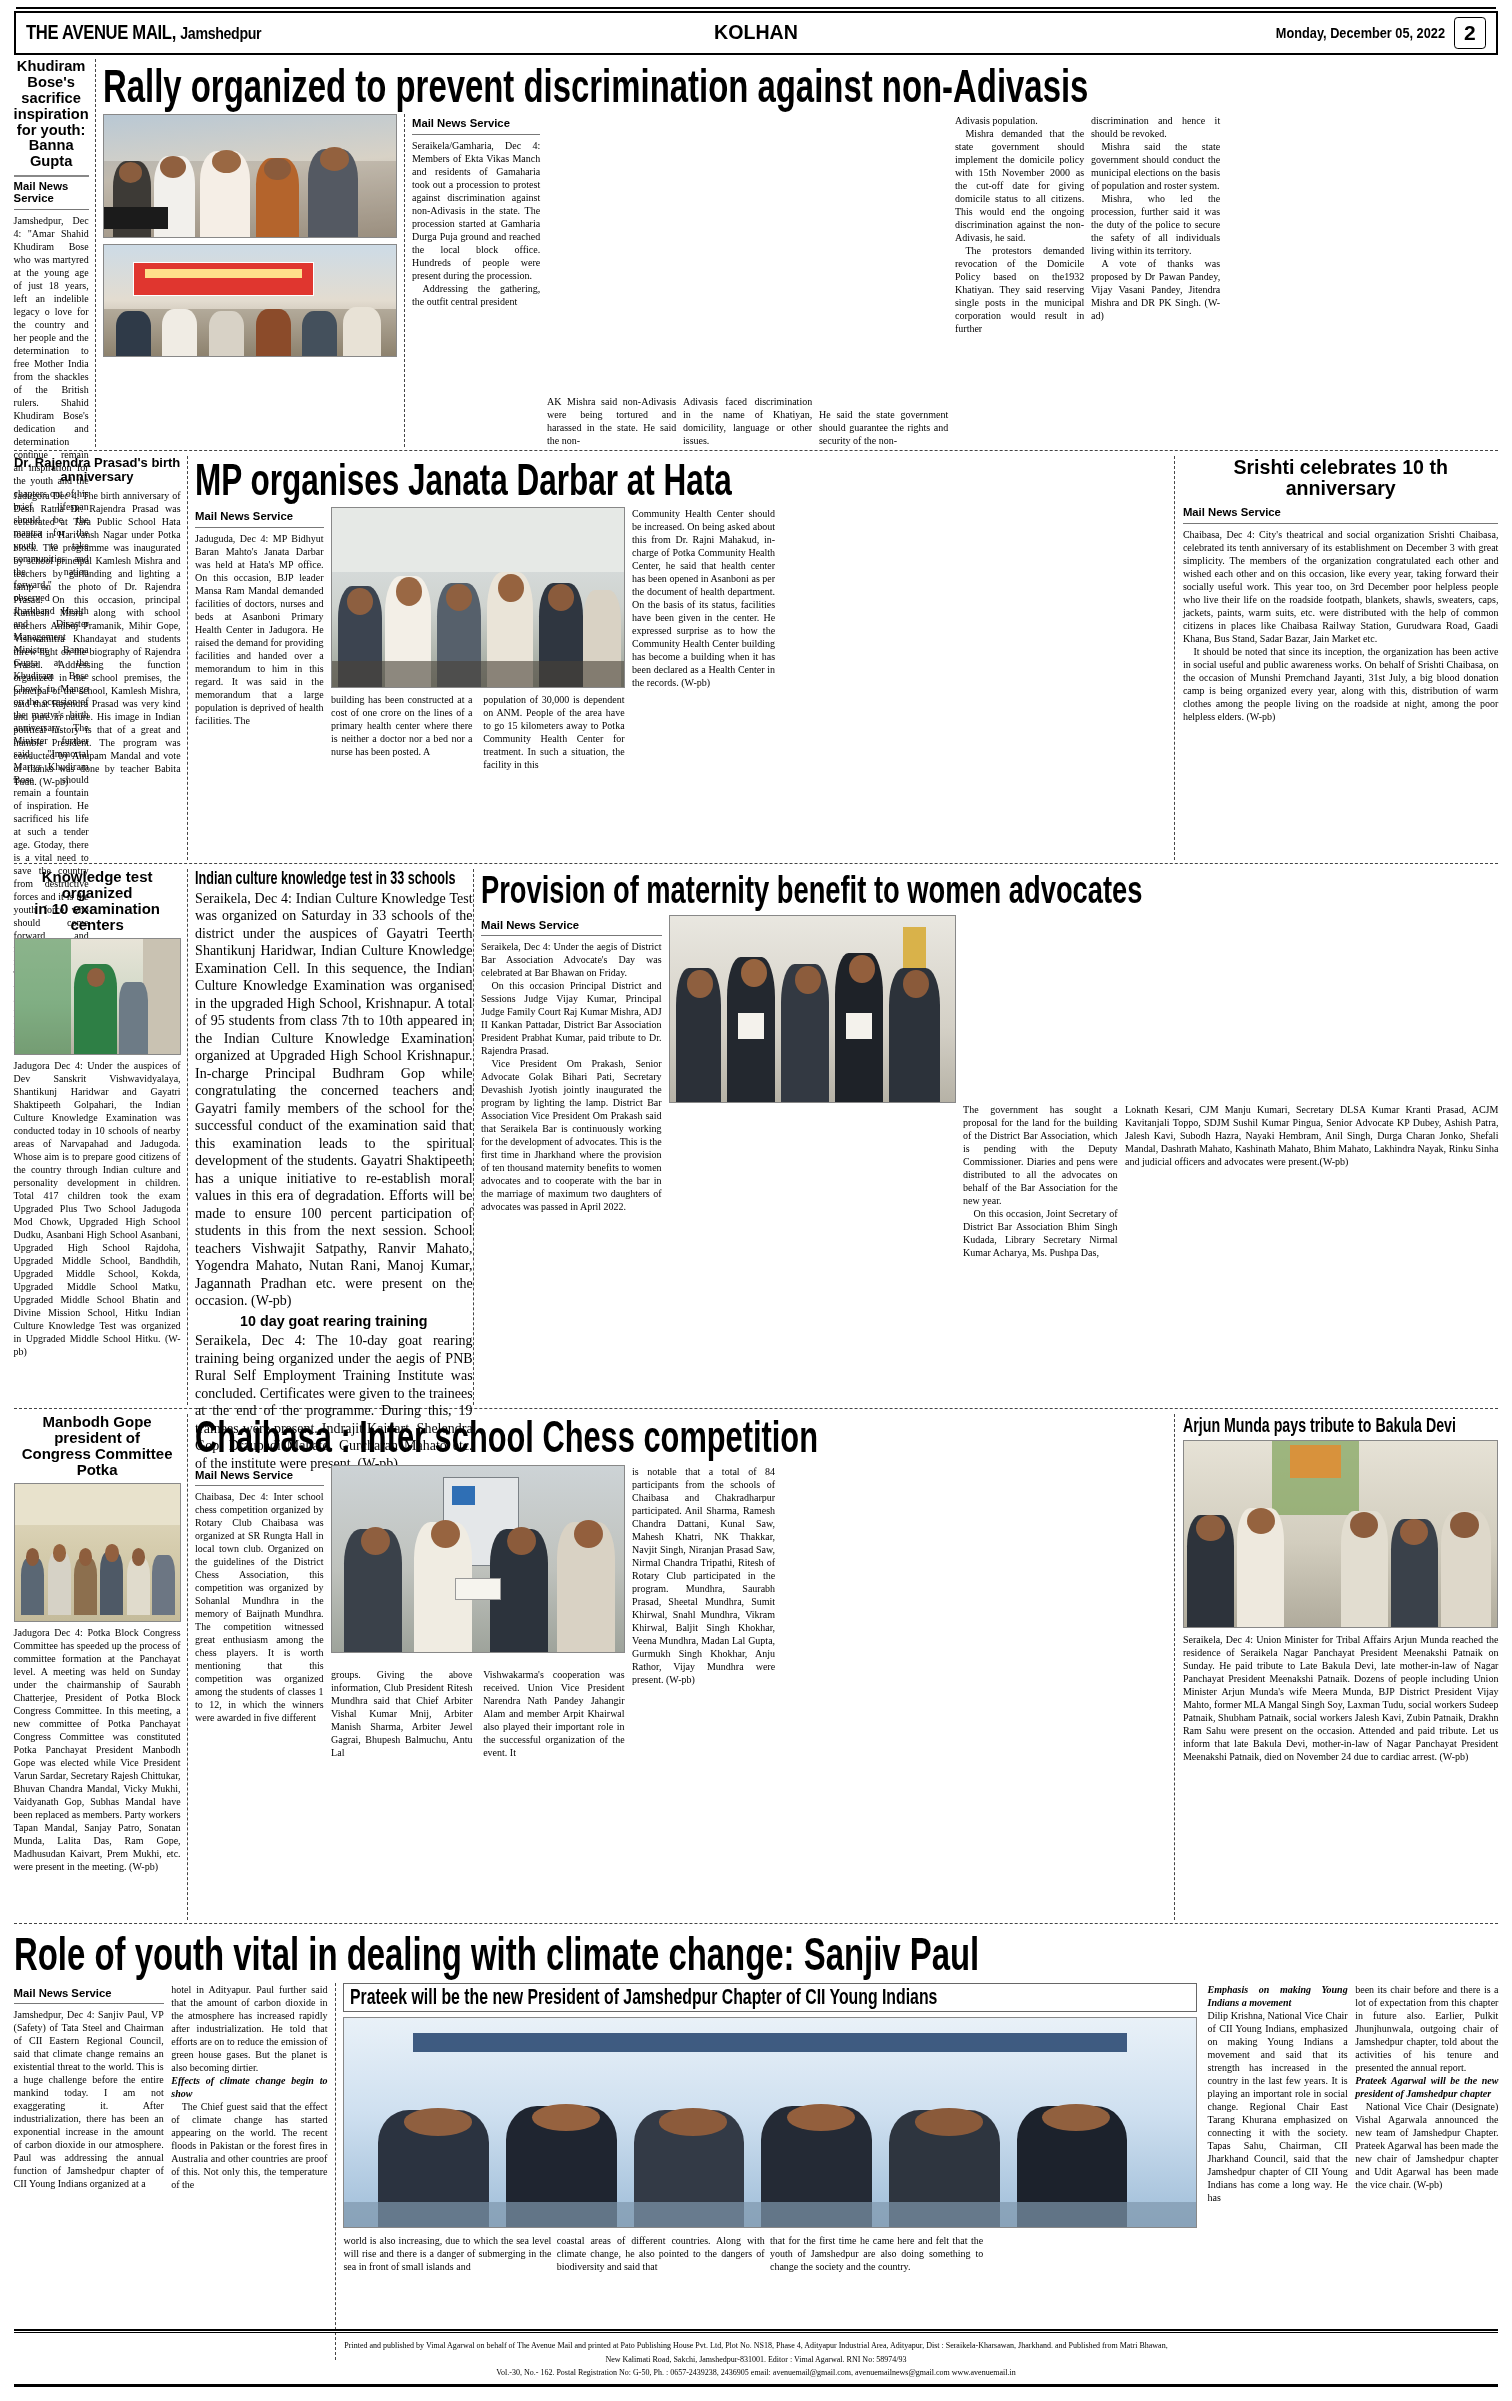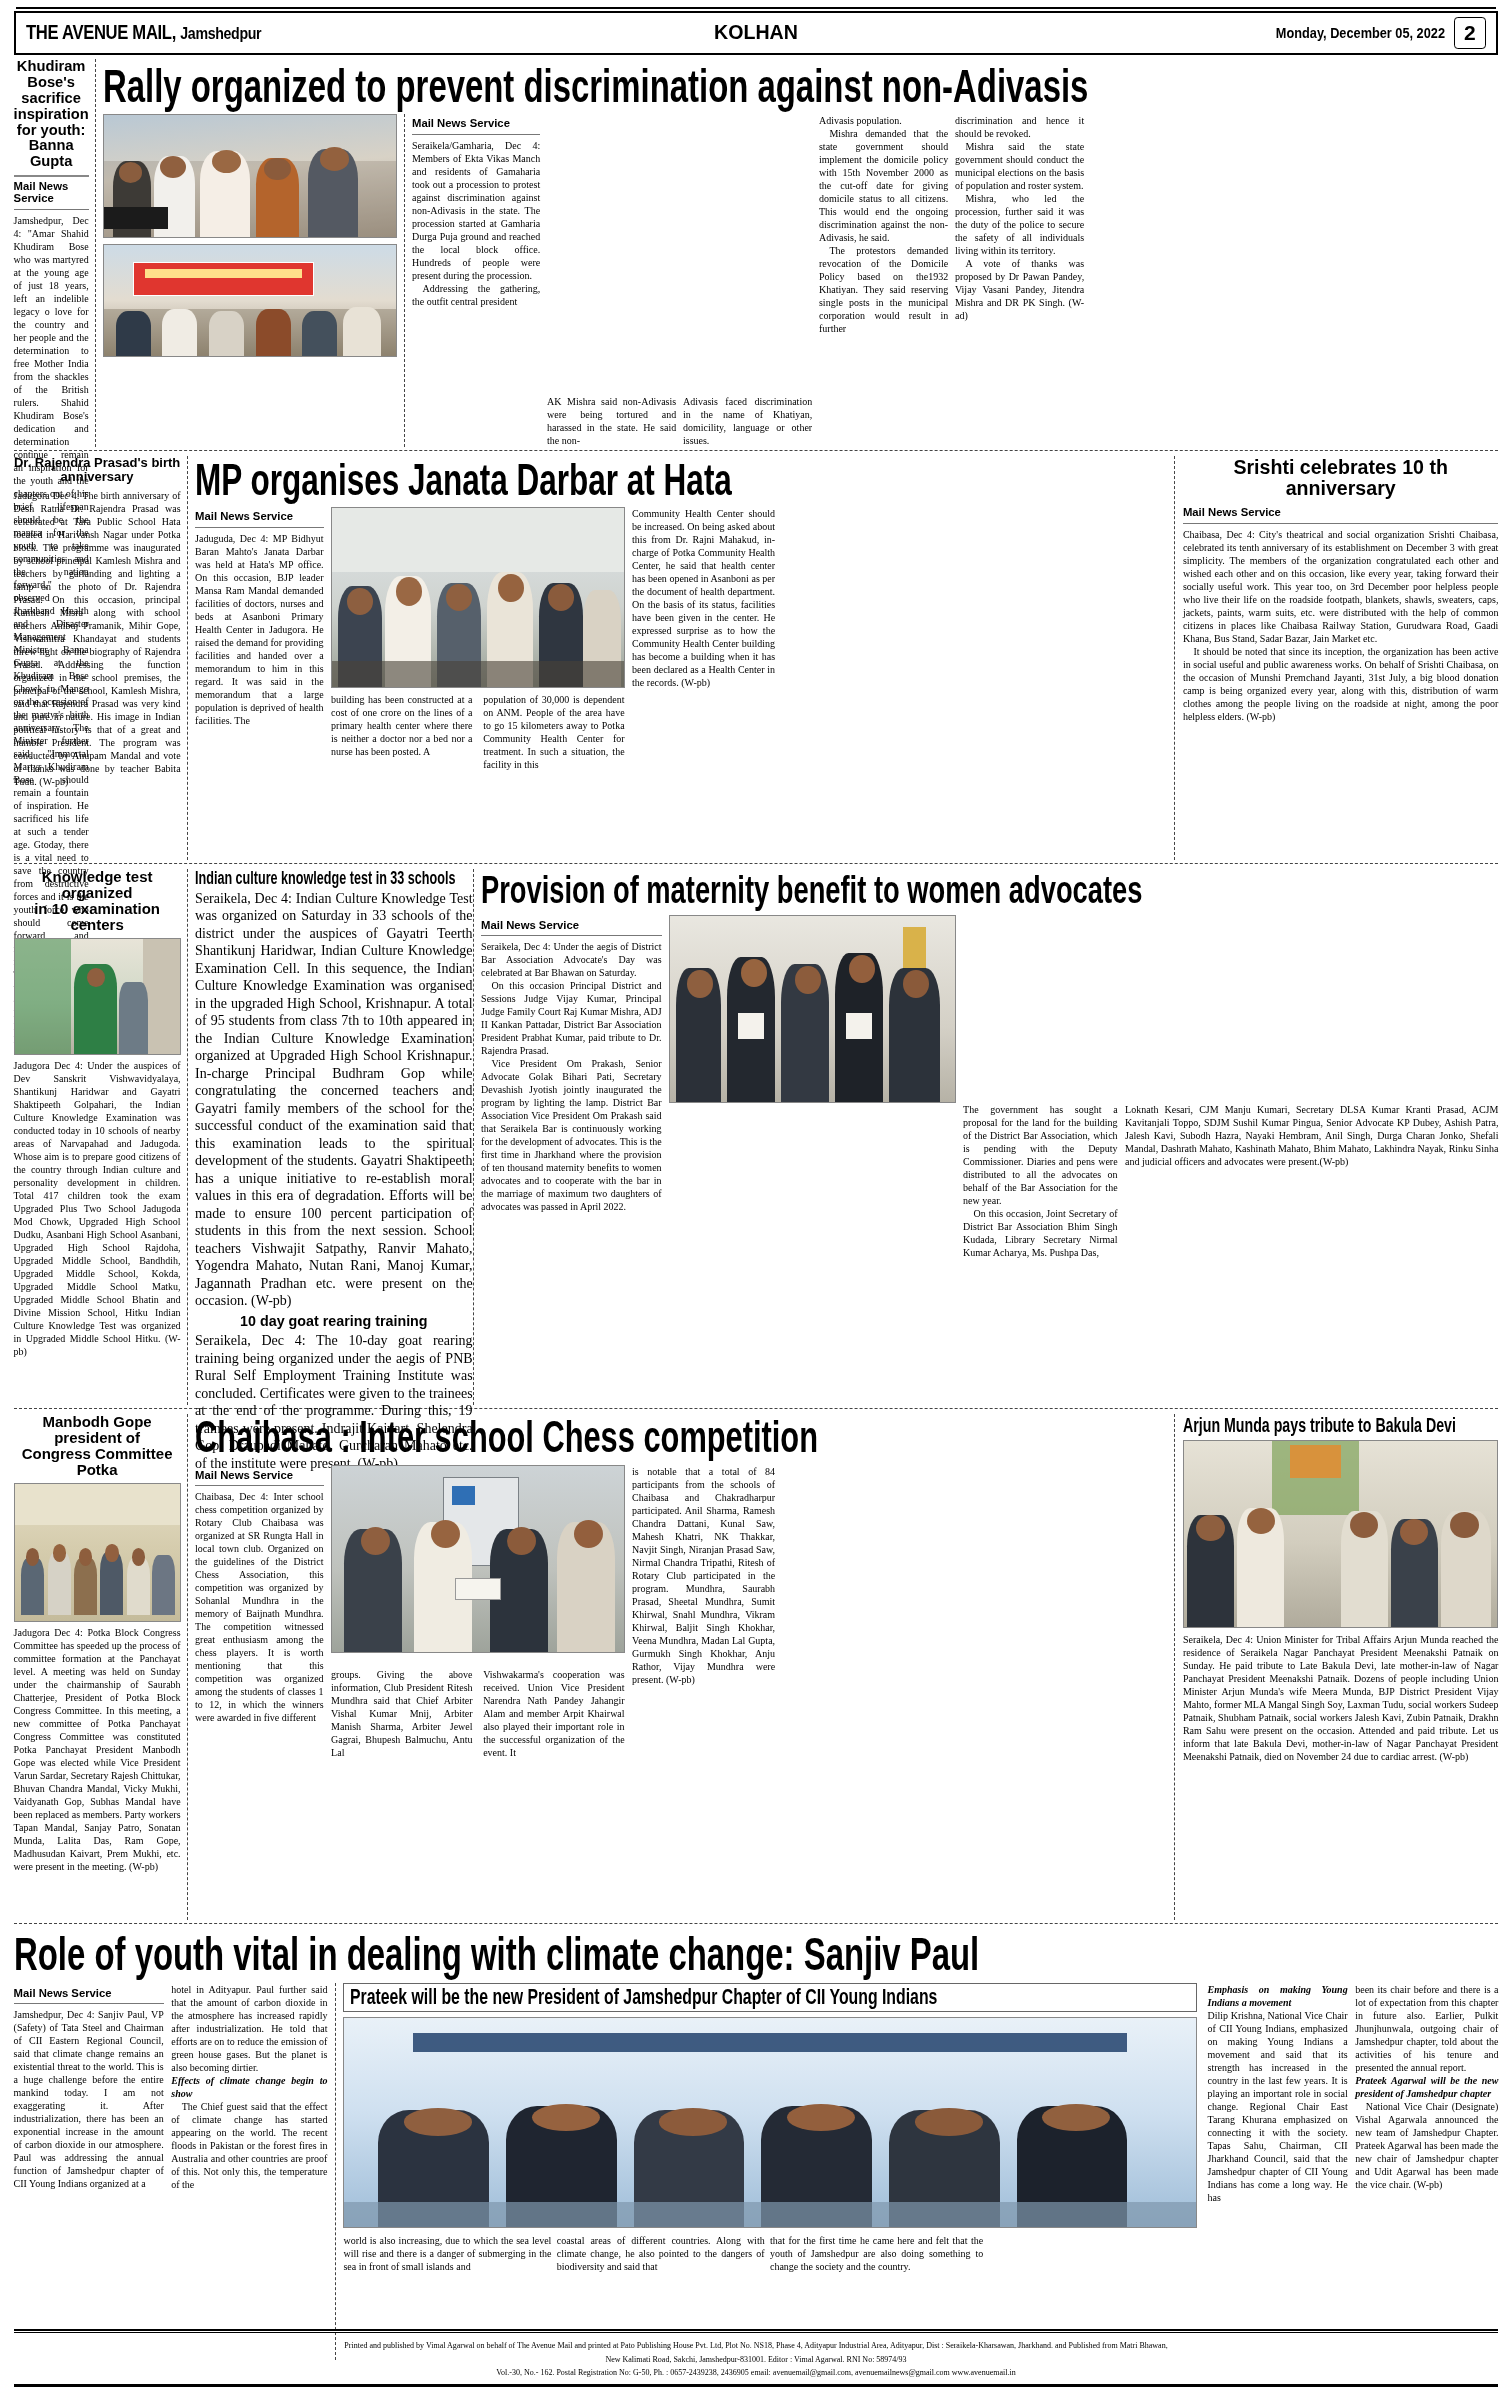--- a/index.html
+++ b/index.html
@@ -144,20 +144,23 @@
           <div class="rule"></div>
           <div class="body-txt">Seraikela/Gamharia, Dec 4: Members of Ekta Vikas Manch and residents of Gamaharia took out a procession to protest against discrimination against non-Adivasis in the state. The procession started at Gamharia Durga Puja ground and reached the local block office. Hundreds of people were present during the procession.</div>
           <div class="body-txt" style="text-indent:10.5px;">Addressing the gathering, the outfit central president</div>
         </div>
         <div class="col" style="width:136px; padding-left:6.8px; justify-content:flex-end;">
           <div class="body-txt">AK Mishra said non-Adivasis were being tortured and harassed in the state. He said the non-</div>
         </div>
         <div class="col" style="width:136px; padding-left:6.8px; justify-content:flex-end;">
           <div class="body-txt">Adivasis faced discrimination in the name of Khatiyan, domicility, language or other issues.</div>
         </div>
+        <div class="col" style="width:136px; padding-left:6.8px; justify-content:flex-end;">
+          <div class="body-txt">He said the state government should guarantee the rights and security of the non-</div>
+        </div>
         <div class="col" style="width:136px; padding-left:6.8px;">
           <div class="body-txt">Adivasis population.</div>
           <div class="body-txt" style="text-indent:10.5px;">Mishra demanded that the state government should implement the domicile policy with 15th November 2000 as the cut-off date for giving domicile status to all citizens. This would end the ongoing discrimination against the non-Adivasis, he said.</div>
           <div class="body-txt" style="text-indent:10.5px;">The protestors demanded revocation of the Domicile Policy based on the1932 Khatiyan. They said reserving single posts in the municipal corporation would result in further</div>
         </div>
         <div class="col" style="width:136px; padding-left:6.8px;">
           <div class="body-txt">discrimination and hence it should be revoked.</div>
           <div class="body-txt" style="text-indent:10.5px;">Mishra said the state government should conduct the municipal elections on the basis of population and roster system.</div>
           <div class="body-txt" style="text-indent:10.5px;">Mishra, who led the procession, further said it was the duty of the police to secure the safety of all individuals living within its territory.</div>
           <div class="body-txt" style="text-indent:10.5px;">A vote of thanks was proposed by Dr Pawan Pandey, Vijay Vasani Pandey, Jitendra Mishra and DR PK Singh. (W-ad)</div>
@@ -242,21 +245,21 @@
       <div class="hl-center" style="font-size:14.3px; margin:4.5px 0 3px 0;">10 day goat rearing training</div>
       <div class="body-txt sm">Seraikela, Dec 4: The 10-day goat rearing training being organized under the aegis of PNB Rural Self Employment Training Institute was concluded. Certificates were given to the trainees at the end of the programme. During this, 19 trainees were present. Indrajit Kaivart, Shelendra Gop, Draupadi Mahato, Gurcharan Mahato etc. of the institute were present. (W-pb)</div>
     </div>
 
     <div class="col vdash" style="flex:1; padding-left:7.5px;">
       <div class="hl-cond" style="font-size:39px; margin:1.5px 0 6px 0;">Provision of maternity benefit to women advocates</div>
       <div class="row" style="flex:1;">
         <div class="col" style="width:188px; padding-right:7.5px;">
           <div class="byline">Mail News Service</div>
           <div class="rule"></div>
-          <div class="body-txt">Seraikela, Dec 4: Under the aegis of District Bar Association Advocate's Day was celebrated at Bar Bhawan on Saturday.</div>
+          <div class="body-txt">Seraikela, Dec 4: Under the aegis of District Bar Association Advocate's Day was celebrated at Bar Bhawan on Friday.</div>
           <div class="body-txt" style="text-indent:10.5px;">On this occasion Principal District and Sessions Judge Vijay Kumar, Principal Judge Family Court Raj Kumar Mishra, ADJ II Kankan Pattadar, District Bar Association President Prabhat Kumar, paid tribute to Dr. Rajendra Prasad.</div>
           <div class="body-txt" style="text-indent:10.5px;">Vice President Om Prakash, Senior Advocate Golak Bihari Pati, Secretary Devashish Jyotish jointly inaugurated the program by lighting the lamp. District Bar Association Vice President Om Prakash said that Seraikela Bar is continuously working for the development of advocates. This is the first time in Jharkhand where the provision of ten thousand maternity benefits to women advocates and to cooperate with the bar in the marriage of maximum two daughters of advocates was passed in April 2022.</div>
         </div>
         <div class="col" style="width:294px; padding-right:7.5px;">
           <div class="ph" style="height:188px; border:0.8px solid #888;">
             <div style="position:absolute;inset:0;background:linear-gradient(180deg,#e9e7e0,#d4d0c6 60%,#b6b2a6);"></div>
             <div style="position:absolute;right:10%;top:6%;width:8%;height:40%;background:#d9b24a;"></div>
             <div style="position:absolute;left:2%;bottom:0;width:16%;height:72%;background:#2b3038;border-radius:28% 28% 0 0;"></div>
             <div style="position:absolute;left:6%;bottom:56%;width:9%;height:15%;background:#8e5f3f;border-radius:50%;"></div>
             <div style="position:absolute;left:20%;bottom:0;width:17%;height:78%;background:#23282f;border-radius:28% 28% 0 0;"></div>

